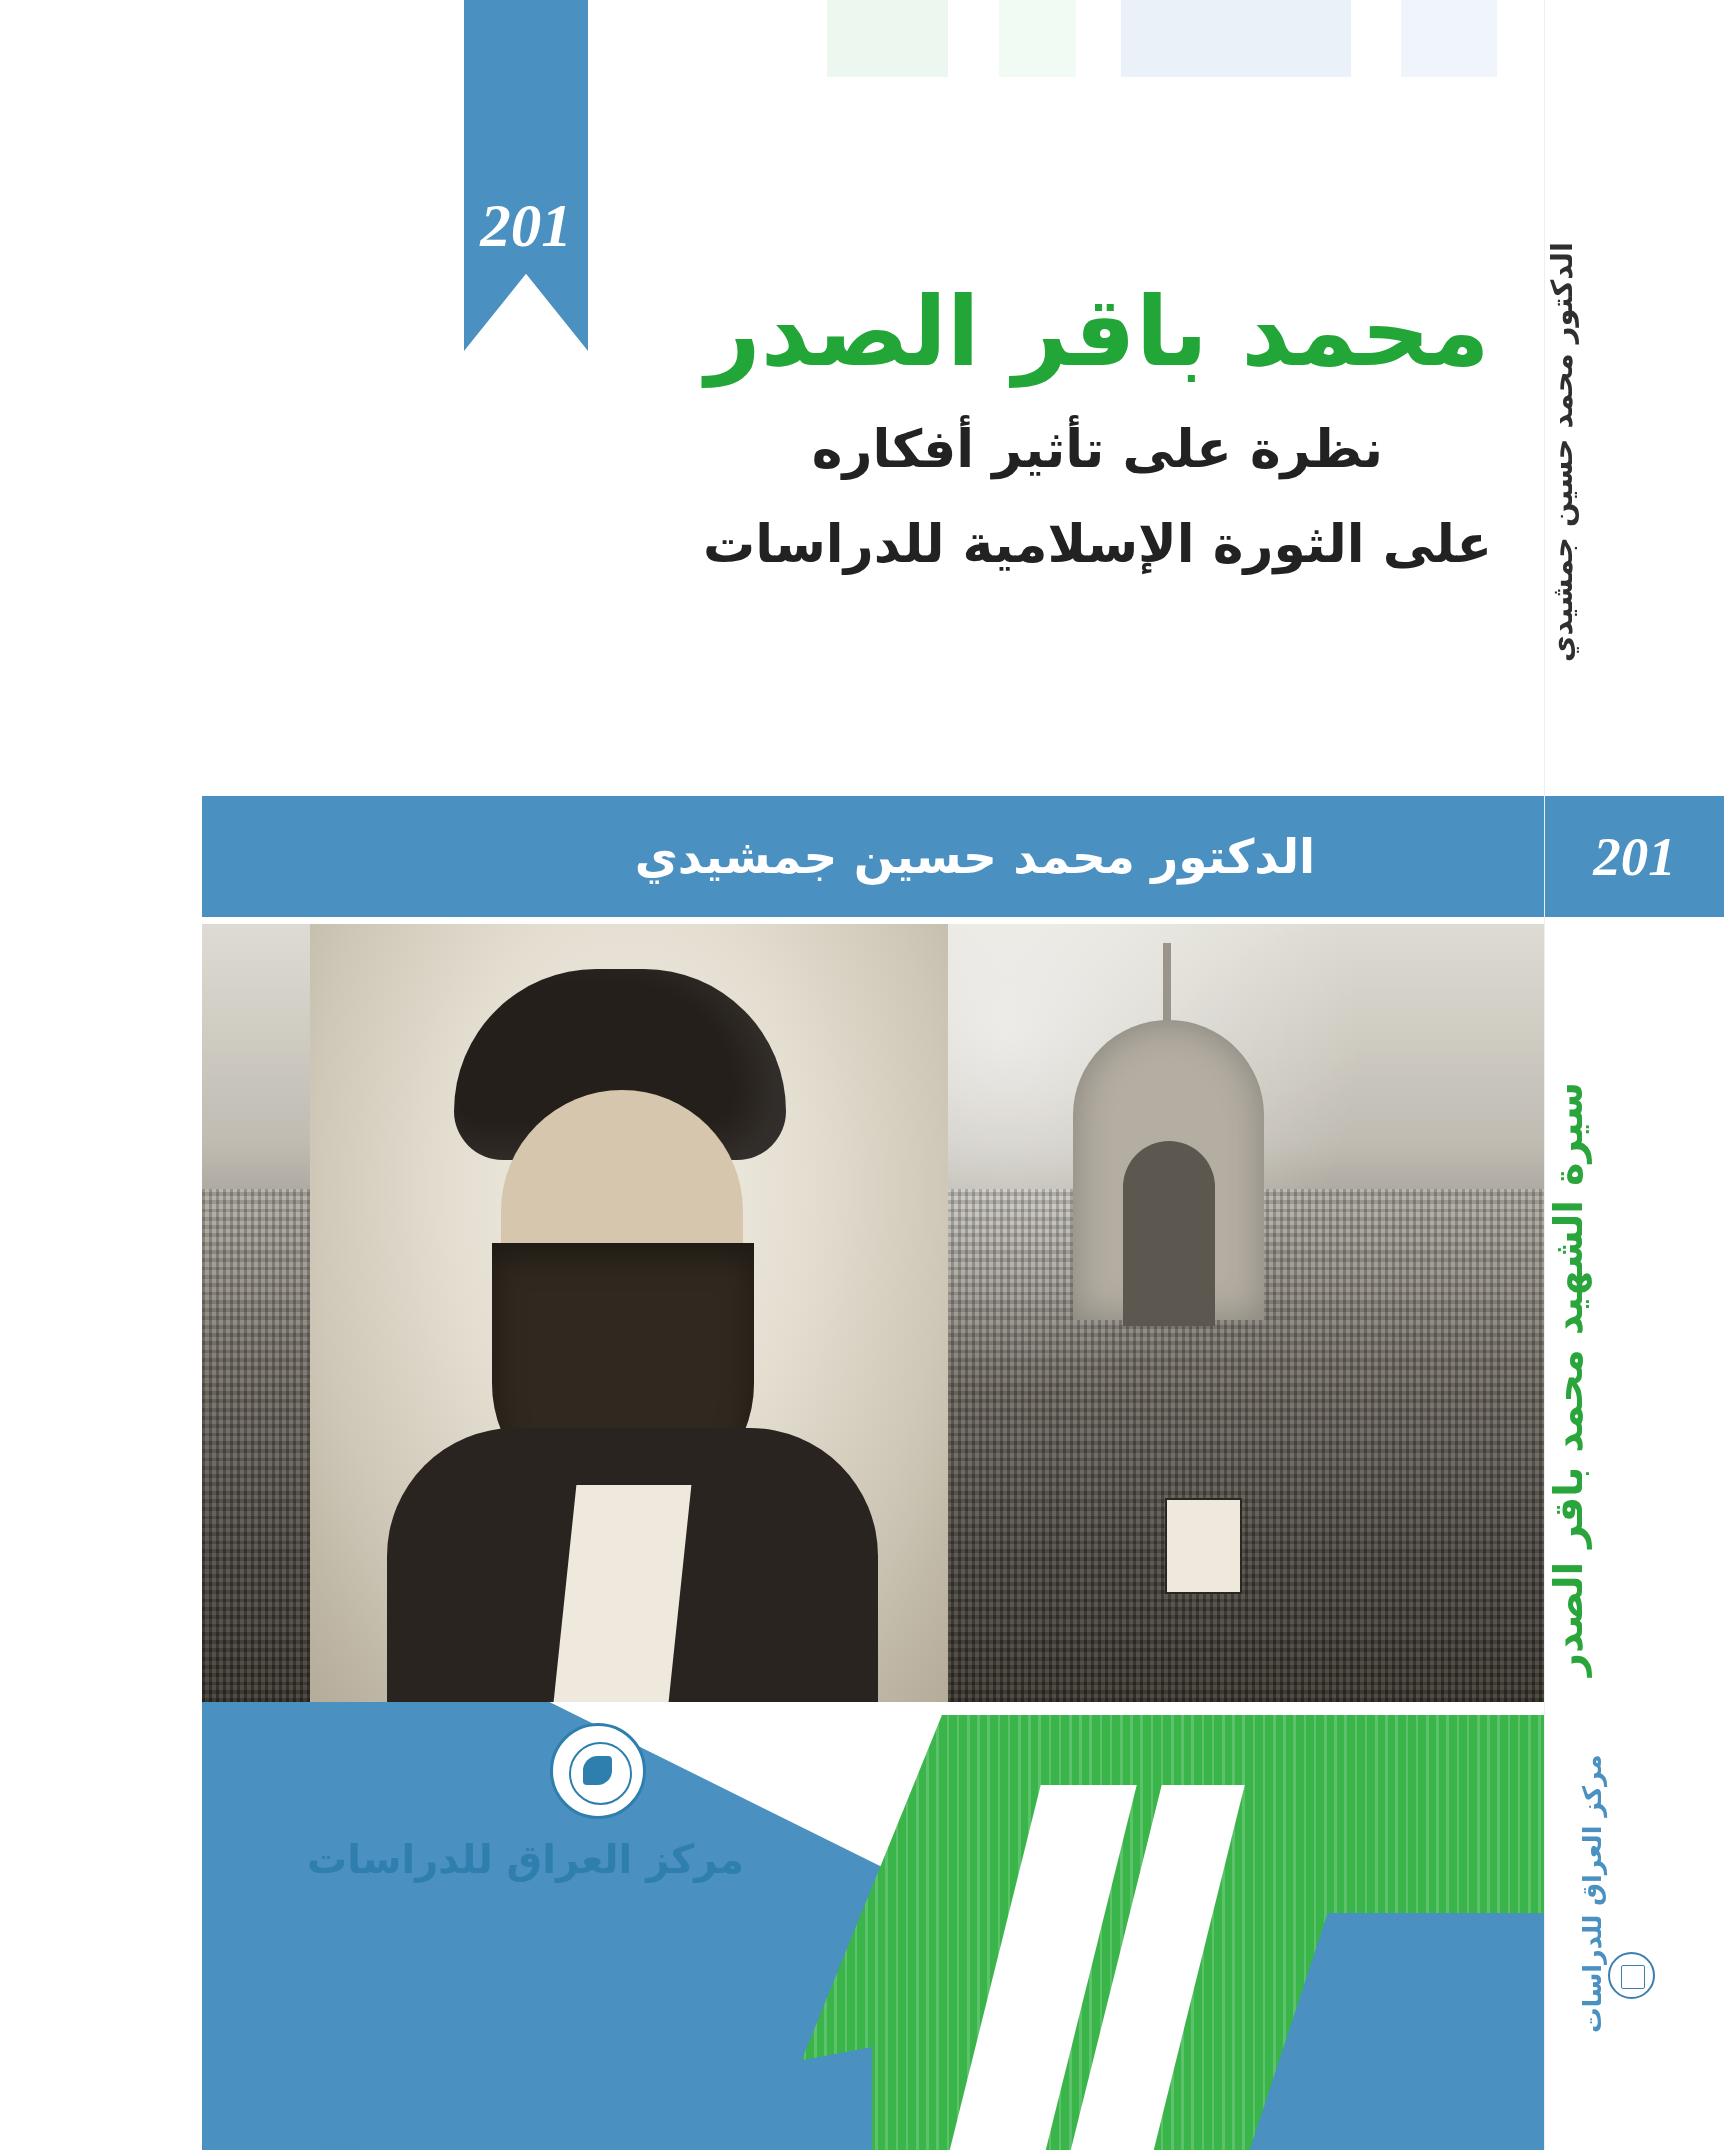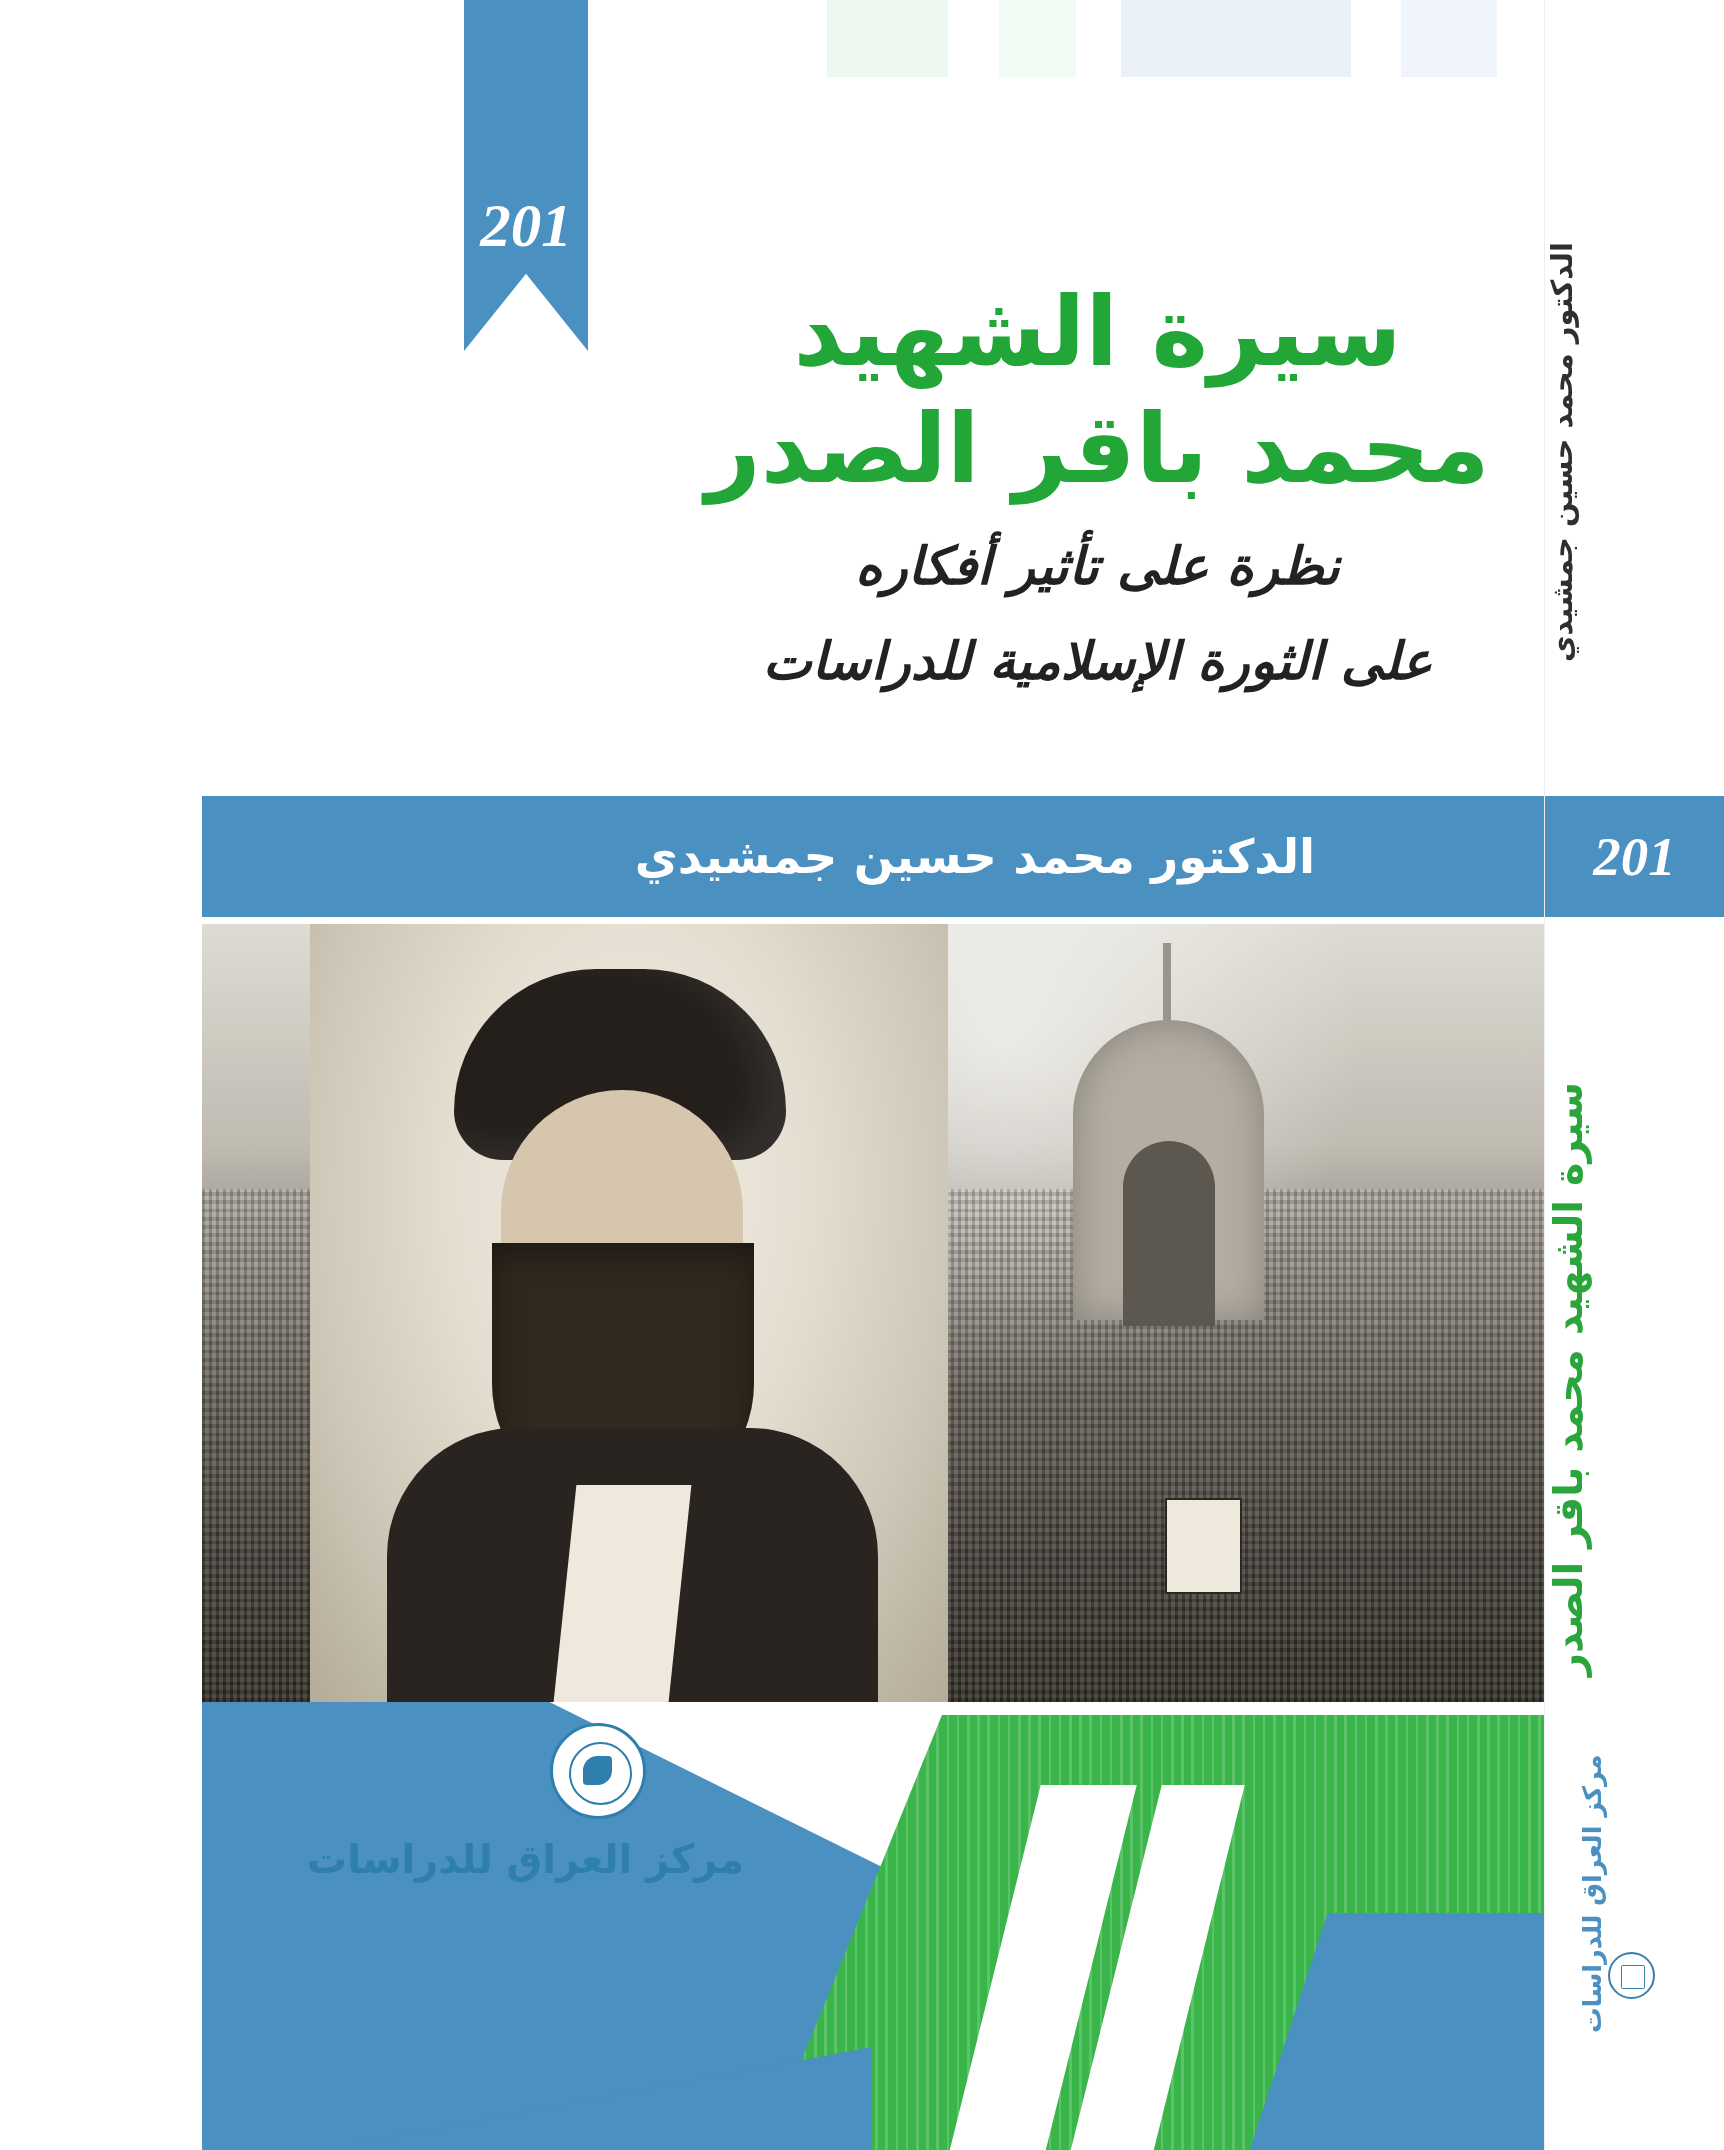--- a/index.html
+++ b/index.html
@@ -178,21 +178,20 @@
     font-weight: bold;
     line-height: 1.22;
     letter-spacing: 0px;
   }
   .title-sub {
     margin-top: 23px;
     color: #222222;
     font-size: 52px;
     font-weight: bold;
     line-height: 1.38;
-    font-style: italic;
   }
 
   
   .author-band {
     position: absolute;
     left: 0;
     top: 796px;
     width: 1546px;
     height: 121px;
     background: #4a90c0;
@@ -470,21 +469,20 @@
     <div class="blk b2"></div>
   </div>
 
   <div class="front">
 
     <div class="number-flag">
       <span>201</span>
     </div>
 
     <div class="title-block">
-      <div class="title-main">سيرة الشهيد</div>
       <div class="title-main">محمد باقر الصدر</div>
       <div class="title-sub">نظرة على تأثير أفكاره</div>
       <div class="title-sub">على الثورة الإسلامية للدراسات</div>
     </div>
 
     <div class="author-band">
       <div class="author-name">الدكتور محمد حسين جمشيدي</div>
     </div>
 
     <div class="photo-wrap">

